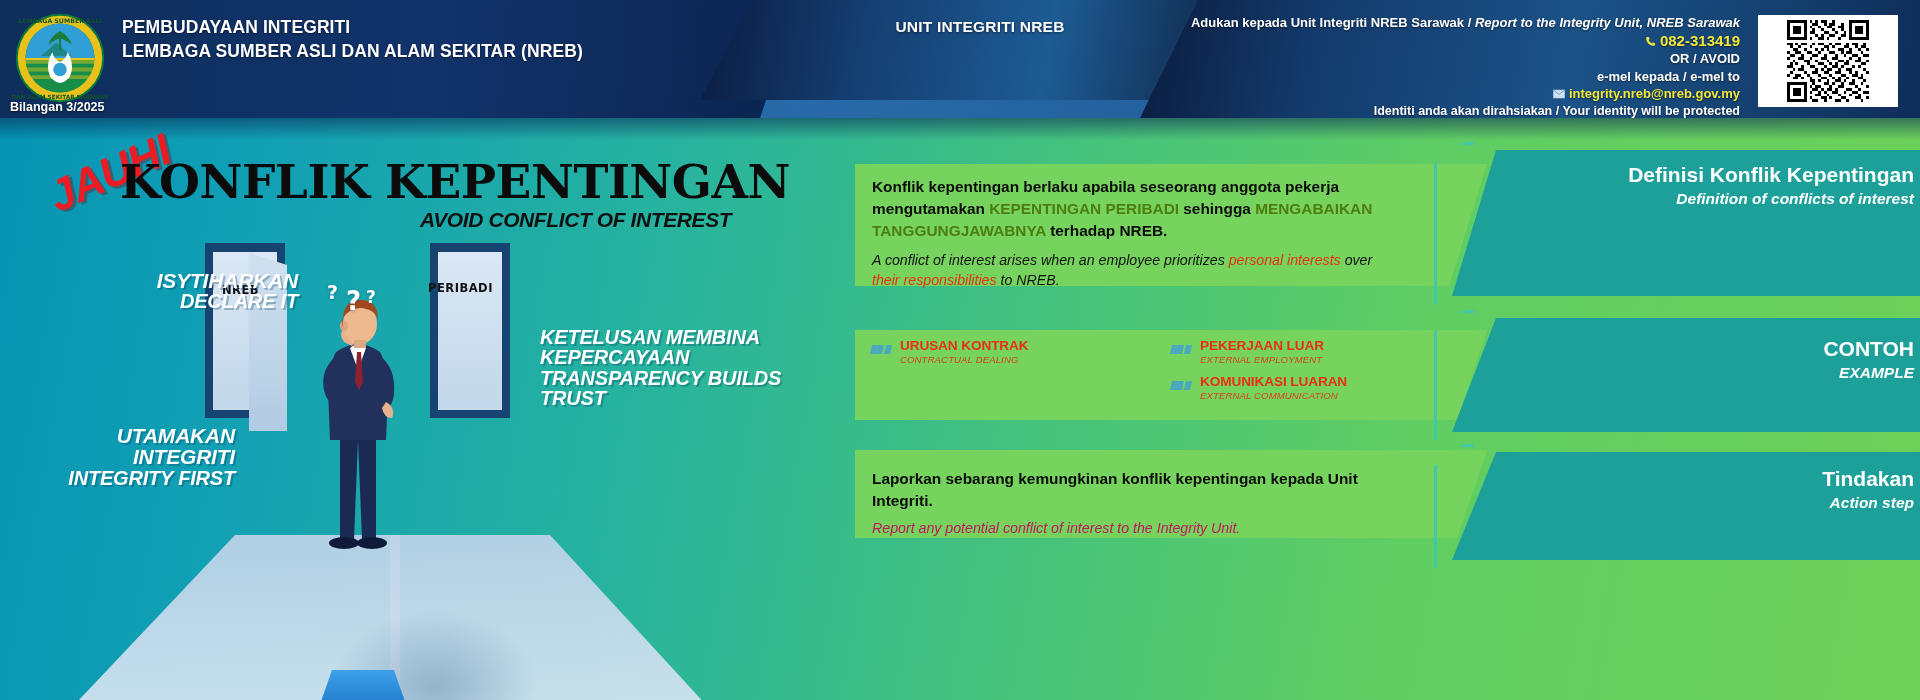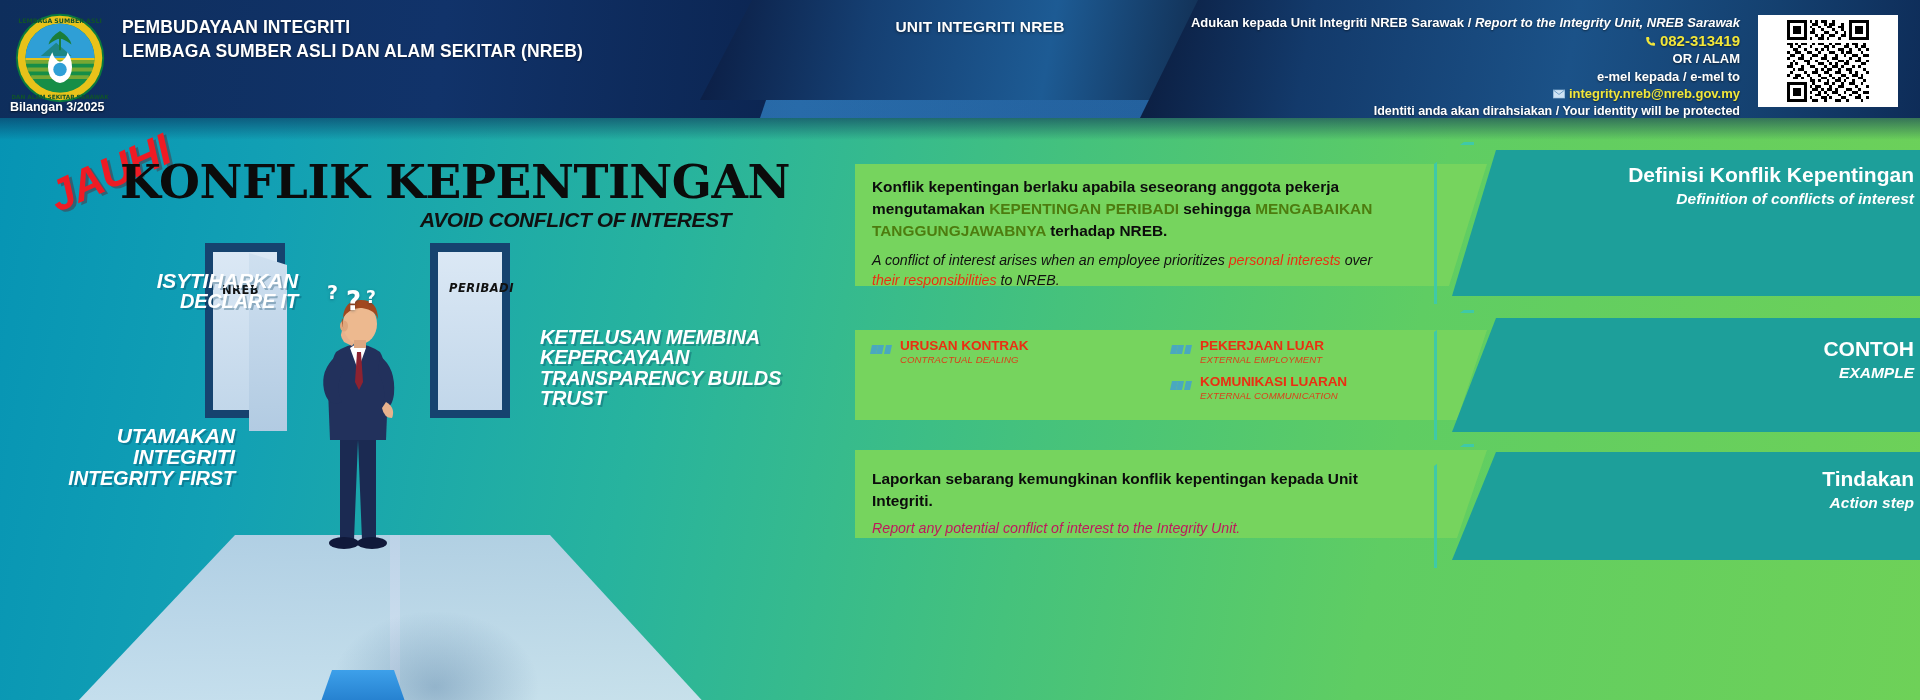--- a/index.html
+++ b/index.html
@@ -138,21 +138,21 @@
   }
   .door-r-panel {
     position:absolute; left:438px; top:252px; width:64px; height:158px;
     background:linear-gradient(180deg,#dbe8f5,#c2d7ea);
   }
   .door-label {
     position:absolute; font-weight:bold; font-size:11.5px; color:#111;
     letter-spacing:.5px; font-family:"DejaVu Sans", sans-serif;
   }
   .door-label-l { left:222px; top:283px; }
-  .door-label-r { left:449px; top:281px;font-style:italic; }
+  .door-label-r { left:428px; top:281px; }
 
   
   .person { position:absolute; left:300px; top:290px; width:120px; height:270px; }
 
   .qmark {
     position:absolute; color:#ffffff; font-weight:bold;
     font-family:"DejaVu Sans", sans-serif; text-shadow:0 1px 3px rgba(0,40,70,.35);
   }
   .q1 { left:327px; top:281px; font-size:19px; }
   .q2 { left:346px; top:286px; font-size:26px; }
@@ -334,21 +334,21 @@
         <span class="ital">Report to the Integrity Unit, NREB Sarawak</span>
       </div>
       <div>
         <span>
           <svg width="11" height="11" viewBox="0 0 16 16" style="vertical-align:-1px">
             <path d="M3 1.5 L5.6 1.5 L6.8 4.6 L5.2 5.8 Q6.6 8.8 10.2 10.8 L11.4 9.2 L14.5 10.4 L14.5 13 Q14.5 14.3 13 14.3 Q8 14 4.6 10.8 Q1.6 7.4 1.6 3 Q1.6 1.5 3 1.5 Z" fill="#f2e63a"></path>
           </svg>
         </span>
         <span class="phone">082-313419</span>
       </div>
-      <div>OR / ALAM</div>
+      <div>OR / AVOID</div>
       <div>e-mel kepada / e-mel to</div>
       <div>
         <span>
           <svg width="12" height="10" viewBox="0 0 18 13" style="vertical-align:-1px">
             <rect x="0.5" y="0.5" width="17" height="12" fill="#cfe3f5" stroke="#9fc3e0"></rect>
             <path d="M0.5 0.5 L9 7.2 L17.5 0.5" fill="none" stroke="#5b8fbd" stroke-width="1.2"></path>
           </svg>
         </span>
         <span class="email">integrity.nreb@nreb.gov.my</span>
       </div>

